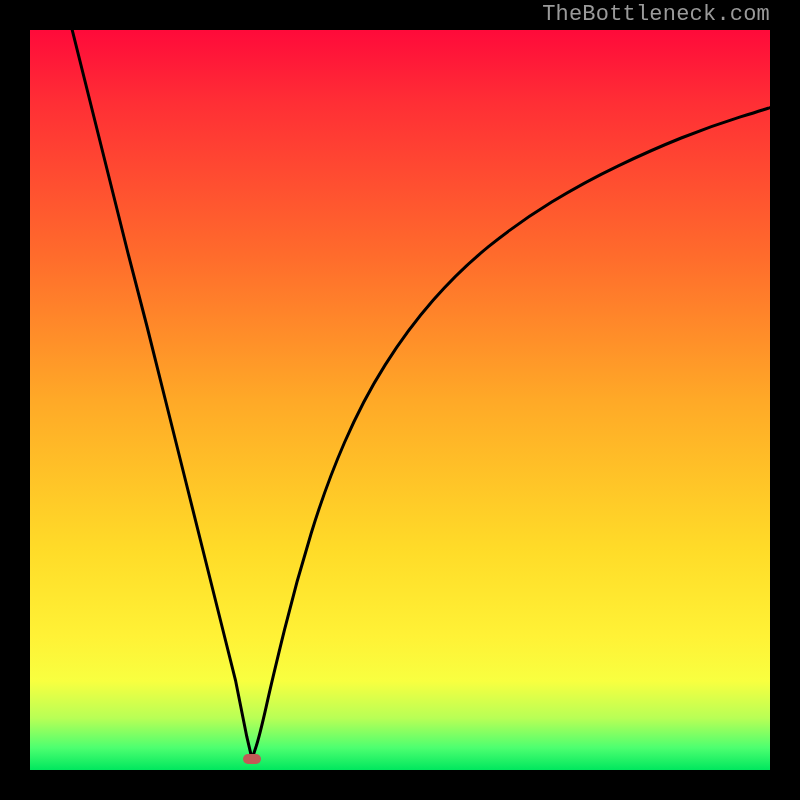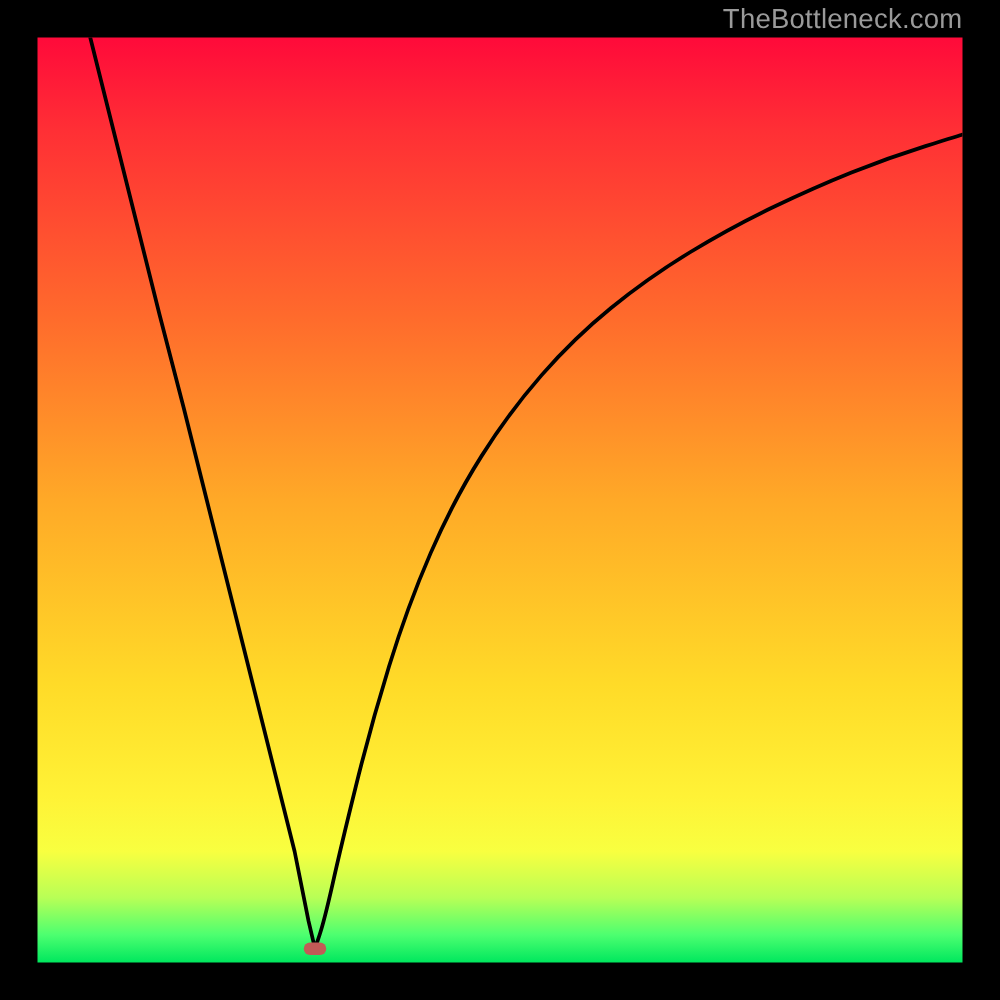--- a/index.html
+++ b/index.html
@@ -11,20 +11,21 @@
     overflow: hidden;
     font-family: Arial, Helvetica, sans-serif;
   }
   .frame {
     position: absolute;
     top: 0;
     left: 0;
     width: 800px;
     height: 800px;
     background: #000;
+    font-family: Liberation Mono, monospace;
   }
   .plot-area {
     position: absolute;
     top: 30px;
     left: 30px;
     width: 740px;
     height: 740px;
     
     background: linear-gradient(
       to bottom,

